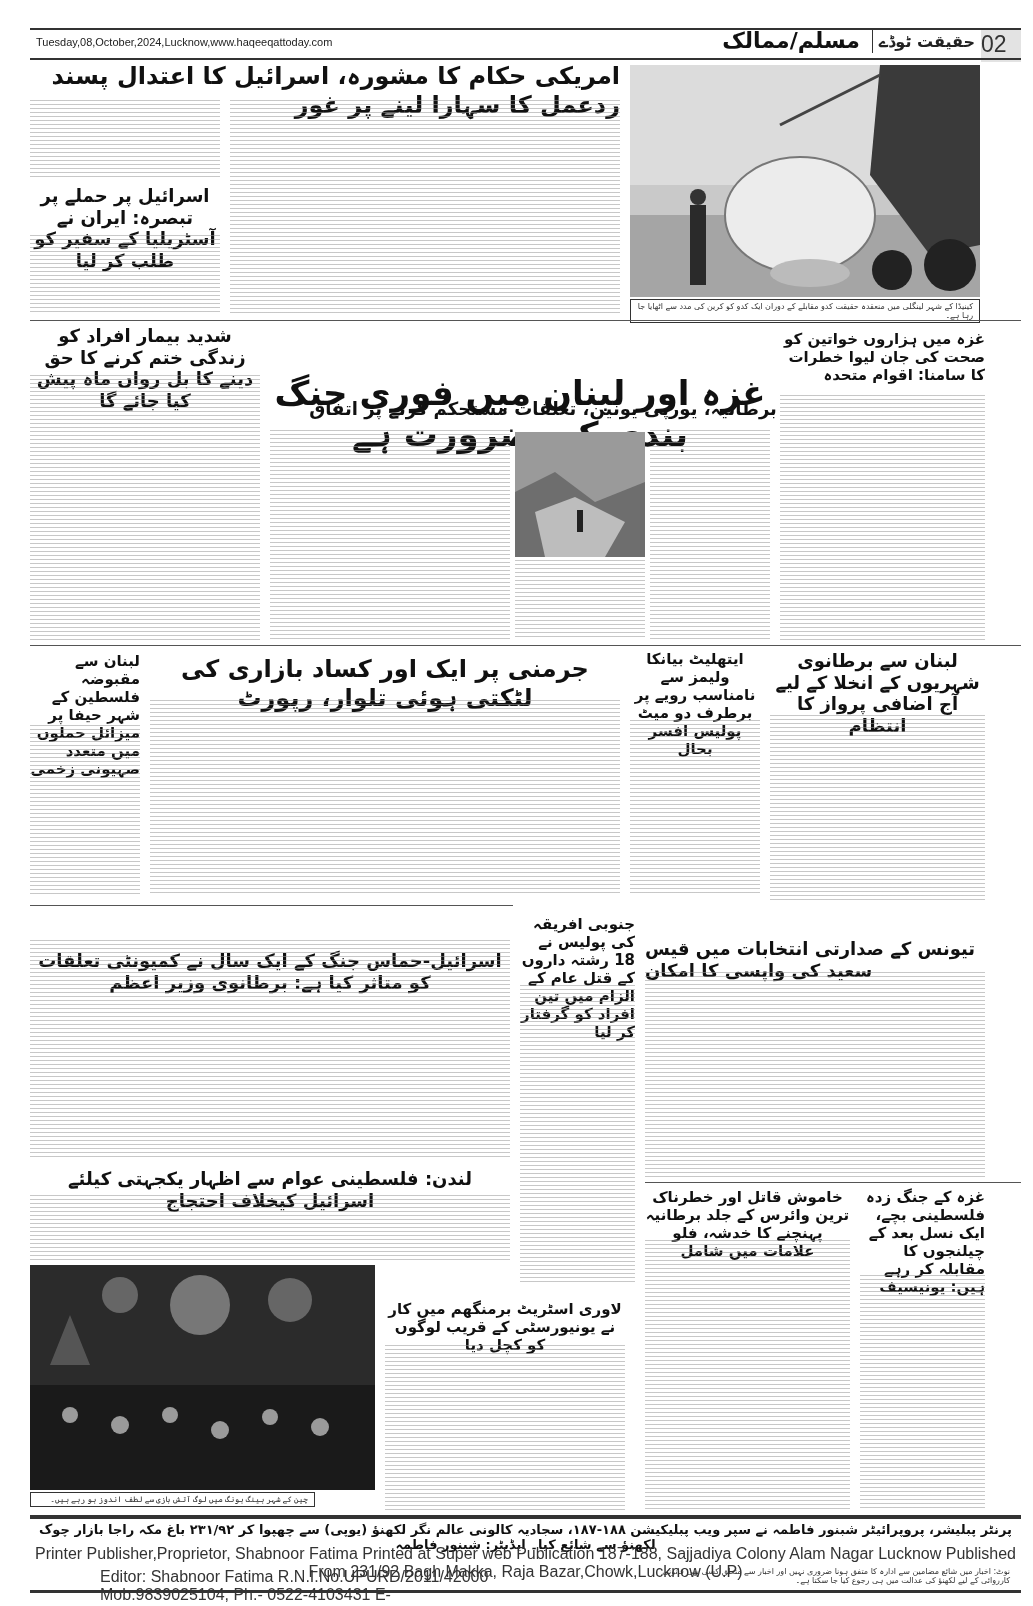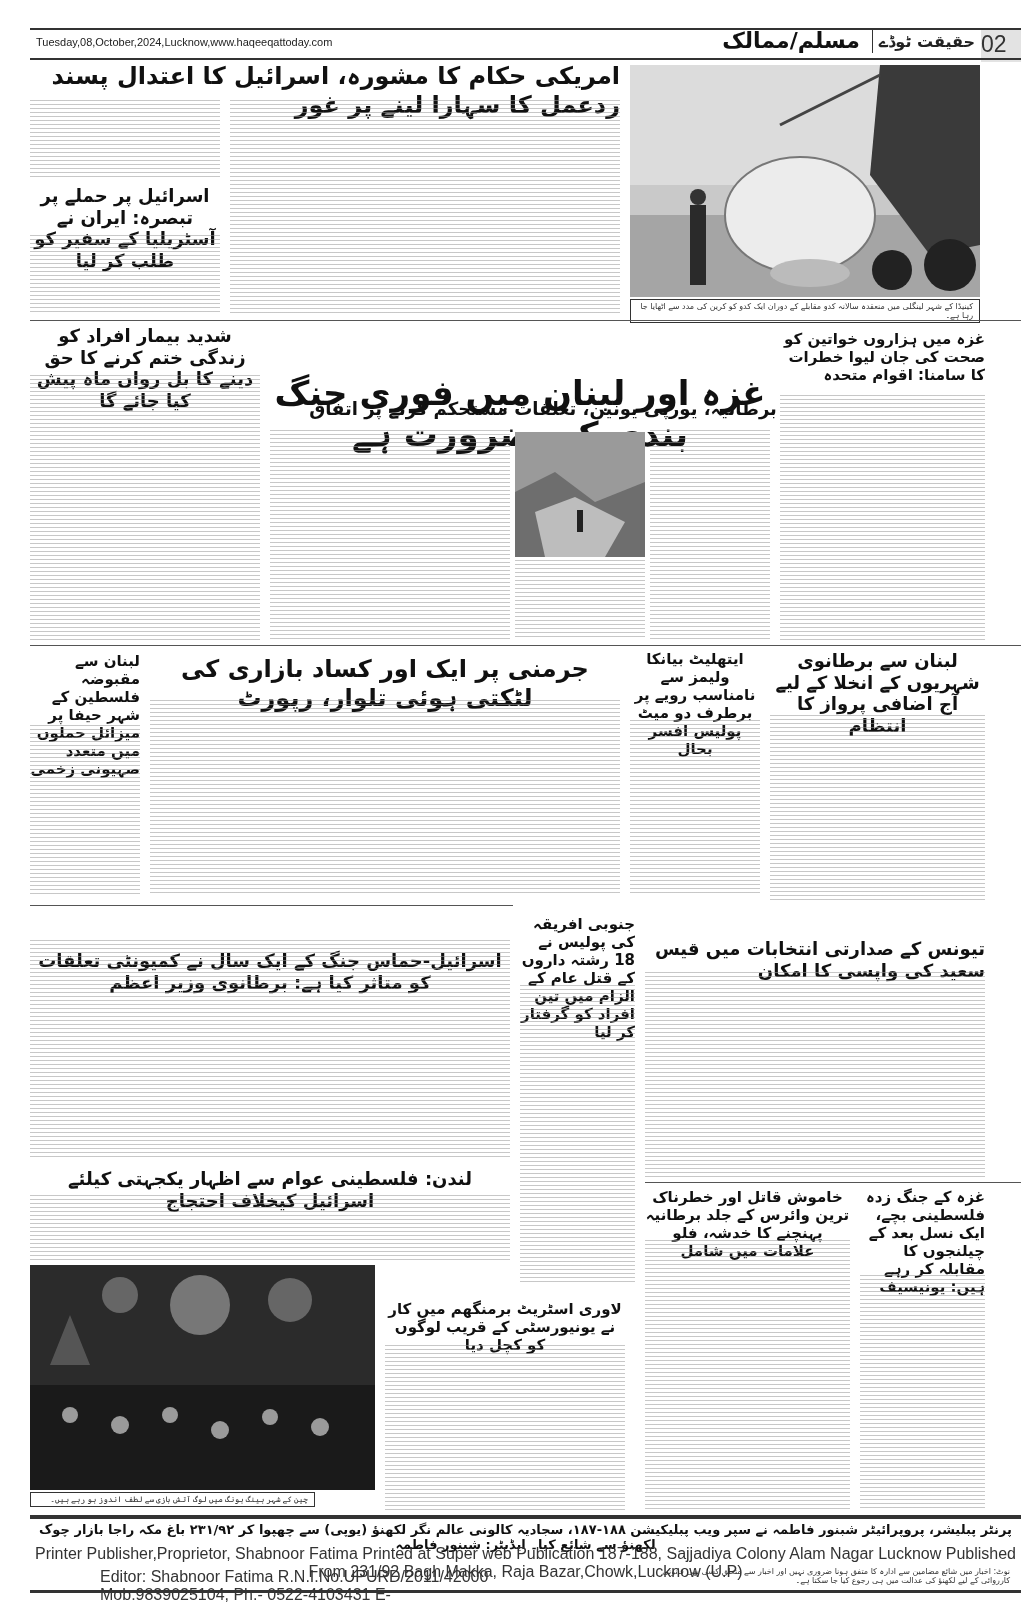--- a/index.html
+++ b/index.html
@@ -49,21 +49,21 @@
     <ellipse cx="170" cy="150" rx="75" ry="58" fill="#ececec" stroke="#777" stroke-width="2"></ellipse>
     <ellipse cx="180" cy="208" rx="40" ry="14" fill="#bbb"></ellipse>
     <polygon points="250,0 350,0 350,180 300,190 240,110" fill="#3a3a3a"></polygon>
     <circle cx="320" cy="200" r="26" fill="#222"></circle>
     <circle cx="262" cy="205" r="20" fill="#222"></circle>
     <rect x="60" y="140" width="16" height="80" fill="#2a2a2a"></rect>
     <circle cx="68" cy="132" r="8" fill="#333"></circle>
     <line x1="150" y1="60" x2="250" y2="10" stroke="#444" stroke-width="3"></line>
   </svg>
 </div>
-<div class="abs rtl caption" style="left:630px; top:299px; width:350px;">کینیڈا کے شہر لینگلی میں منعقدہ سالانہ کدو مقابلے کے دوران ایک کدو کو کرین کی مدد سے اٹھایا جا رہا ہے۔</div>
+<div class="abs rtl caption" style="left:630px; top:299px; width:350px;">کینیڈا کے شہر لینگلی میں منعقدہ حقیقت کدو مقابلے کے دوران ایک کدو کو کرین کی مدد سے اٹھایا جا رہا ہے۔</div>
 
 <div class="rule thin" style="left:30px; right:12px; top:320px;"></div>
 
 <div class="abs rtl hl hl-m" style="left:30px; top:325px; width:230px; text-align:center;">شدید بیمار افراد کو زندگی ختم کرنے کا حق دینے کا بل رواں ماہ پیش کیا جائے گا</div>
 <div class="abs text-block" style="left:30px; top:375px; width:230px; height:265px;"></div>
 
 <div class="abs rtl hl hl-xl" style="left:270px; top:340px; width:500px; text-align:center;margin-top:33px;">غزہ اور لبنان میں فوری جنگ بندی کی ضرورت ہے</div>
 <div class="abs rtl hl hl-m" style="left:300px; top:398px; width:470px; text-align:center;margin-left:8px;">برطانیہ، یورپی یونین، تعلقات مستحکم کرنے پر اتفاق</div>
 <div class="abs text-block" style="left:270px; top:430px; width:240px; height:210px;"></div>
 <div class="abs photo" style="left:515px; top:432px; width:130px; height:125px;">
@@ -95,21 +95,21 @@
 <div class="abs text-block" style="left:770px; top:715px; width:215px; height:185px;"></div>
 
 <div class="rule thin" style="left:30px; right:520px; top:905px;"></div>
 
 <div class="abs rtl hl hl-m" style="left:30px; top:950px; width:480px; text-align:center;">اسرائیل-حماس جنگ کے ایک سال نے کمیونٹی تعلقات کو متاثر کیا ہے: برطانوی وزیر اعظم</div>
 <div class="abs text-block" style="left:30px; top:940px; width:480px; height:220px;"></div>
 
 <div class="abs rtl hl hl-s" style="left:520px; top:915px; width:115px;">جنوبی افریقہ کی پولیس نے 18 رشتہ داروں کے قتل عام کے الزام میں تین افراد کو گرفتار کر لیا</div>
 <div class="abs text-block" style="left:520px; top:985px; width:115px; height:300px;"></div>
 
-<div class="abs rtl hl hl-m" style="left:645px; top:938px; width:340px; text-align:right;">تیونس کے صدارتی انتخابات میں قیس سعید کی واپسی کا امکان</div>
+<div class="abs rtl hl hl-m" style="left:645px; top:938px; width:340px; text-align:left;">تیونس کے صدارتی انتخابات میں قیس سعید کی واپسی کا امکان</div>
 <div class="abs text-block" style="left:645px; top:972px; width:340px; height:205px;"></div>
 
 <div class="abs rtl hl hl-m" style="left:30px; top:1168px; width:480px; text-align:center;">لندن: فلسطینی عوام سے اظہار یکجہتی کیلئے اسرائیل کیخلاف احتجاج</div>
 <div class="abs text-block" style="left:30px; top:1195px; width:480px; height:65px;"></div>
 
 <div class="abs photo" style="left:30px; top:1265px; width:345px; height:225px;">
   <svg width="345" height="225" viewBox="0 0 345 225">
     <rect width="345" height="225" fill="#2b2b2b"></rect>
     <circle cx="170" cy="40" r="30" fill="#777"></circle>
     <circle cx="90" cy="30" r="18" fill="#666"></circle>

